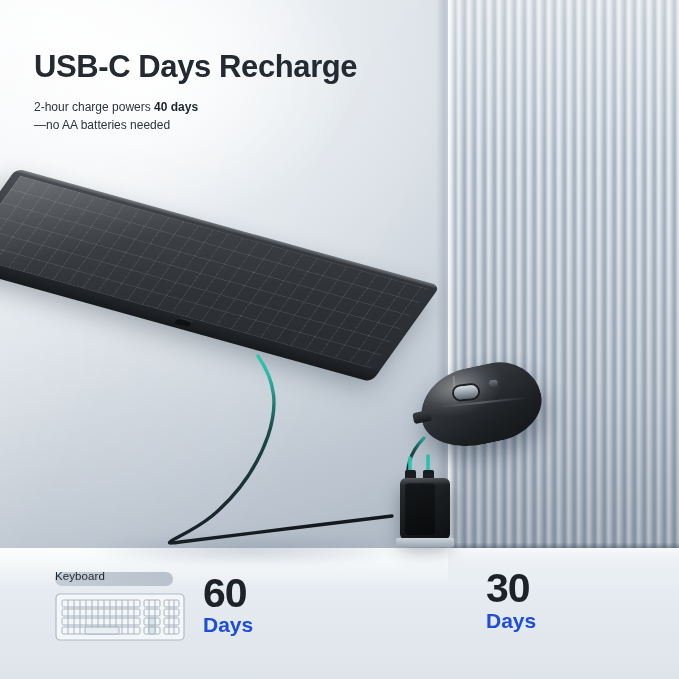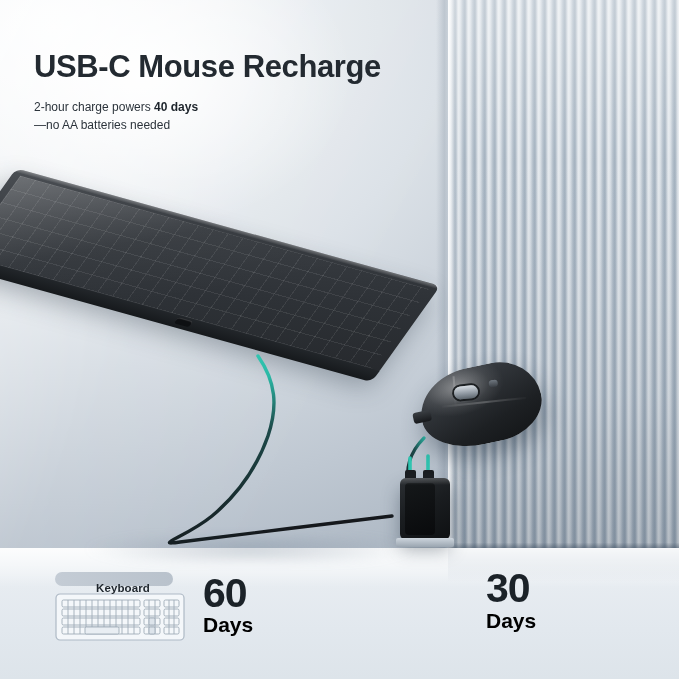--- a/index.html
+++ b/index.html
@@ -121,26 +121,26 @@
   .stats{position:absolute;left:0;top:570px;width:679px;height:88px;}
   .stat{position:absolute;top:0;display:flex;align-items:center;}
   .stat-left{left:55px;}
   .stat-right{left:468px;}
   .stat-icon-col{position:relative;}
   .pill-row{position:relative;height:19px;margin-bottom:4px;}
   .pill{position:absolute;left:0;top:2px;height:14px;border-radius:8px;
     background:linear-gradient(90deg,#c4ccd5,#b9c2cc);}
   .pill-kb{width:118px;}
   .pill-ms{width:88px;}
-  .pill-label{position:absolute;left:0;top:12px;font-size:11.5px;font-weight:bold;color:#1f262d;
-    letter-spacing:.1px;margin-left:41px;}
+  .pill-label{position:absolute;left:0;top:0;font-size:11.5px;font-weight:normal;color:#1f262d;
+    letter-spacing:.1px;}
   .icon-box{display:block;}
   .num-col{margin-left:18px;}
   .num{font-size:41px;font-weight:bold;color:#1b2228;line-height:.92;letter-spacing:-1px;}
-  .num-sub{font-size:21px;font-weight:bold;color:#000000;line-height:1.1;margin-top:1px;}
+  .num-sub{font-size:21px;font-weight:bold;color:#1d4ed8;line-height:1.1;margin-top:1px;}
 </style>
 </head>
 <body>
 
 <div id="stage">
 
   <div class="bg-base"></div>
   <div class="bg-sheen"></div>
   <div class="bg-corner"></div>
 
@@ -151,21 +151,21 @@
     <div class="edge-l"></div>
     <div class="edge-b"></div>
   </div>
 
   <div class="floor"></div>
   <div class="floor-refl"></div>
   <div class="floor-gloss"></div>
   <div class="floor-shadow"></div>
 
   <div class="copy">
-    <h1 class="headline">USB-C Mouse Recharge</h1>
+    <h1 class="headline">USB-C Days Recharge</h1>
     <p class="subhead">
       <span>2-hour charge powers </span><b>40 days</b><br>
       <span>—no AA batteries needed</span>
     </p>
   </div>
 
   <div class="kb-wrap">
     <div class="kb">
       <div class="kb-deck"></div>
       <div class="kb-top-bevel"></div>

